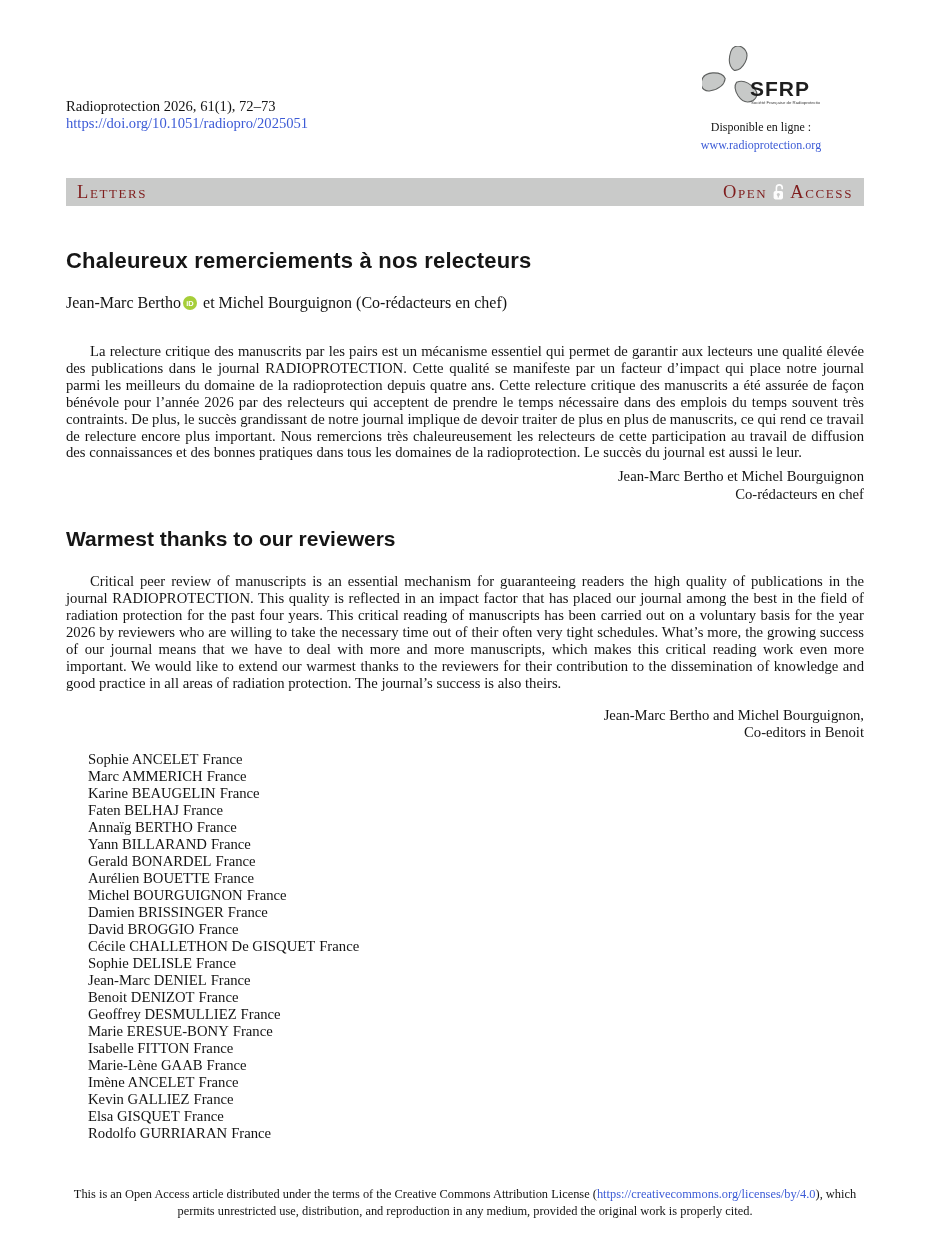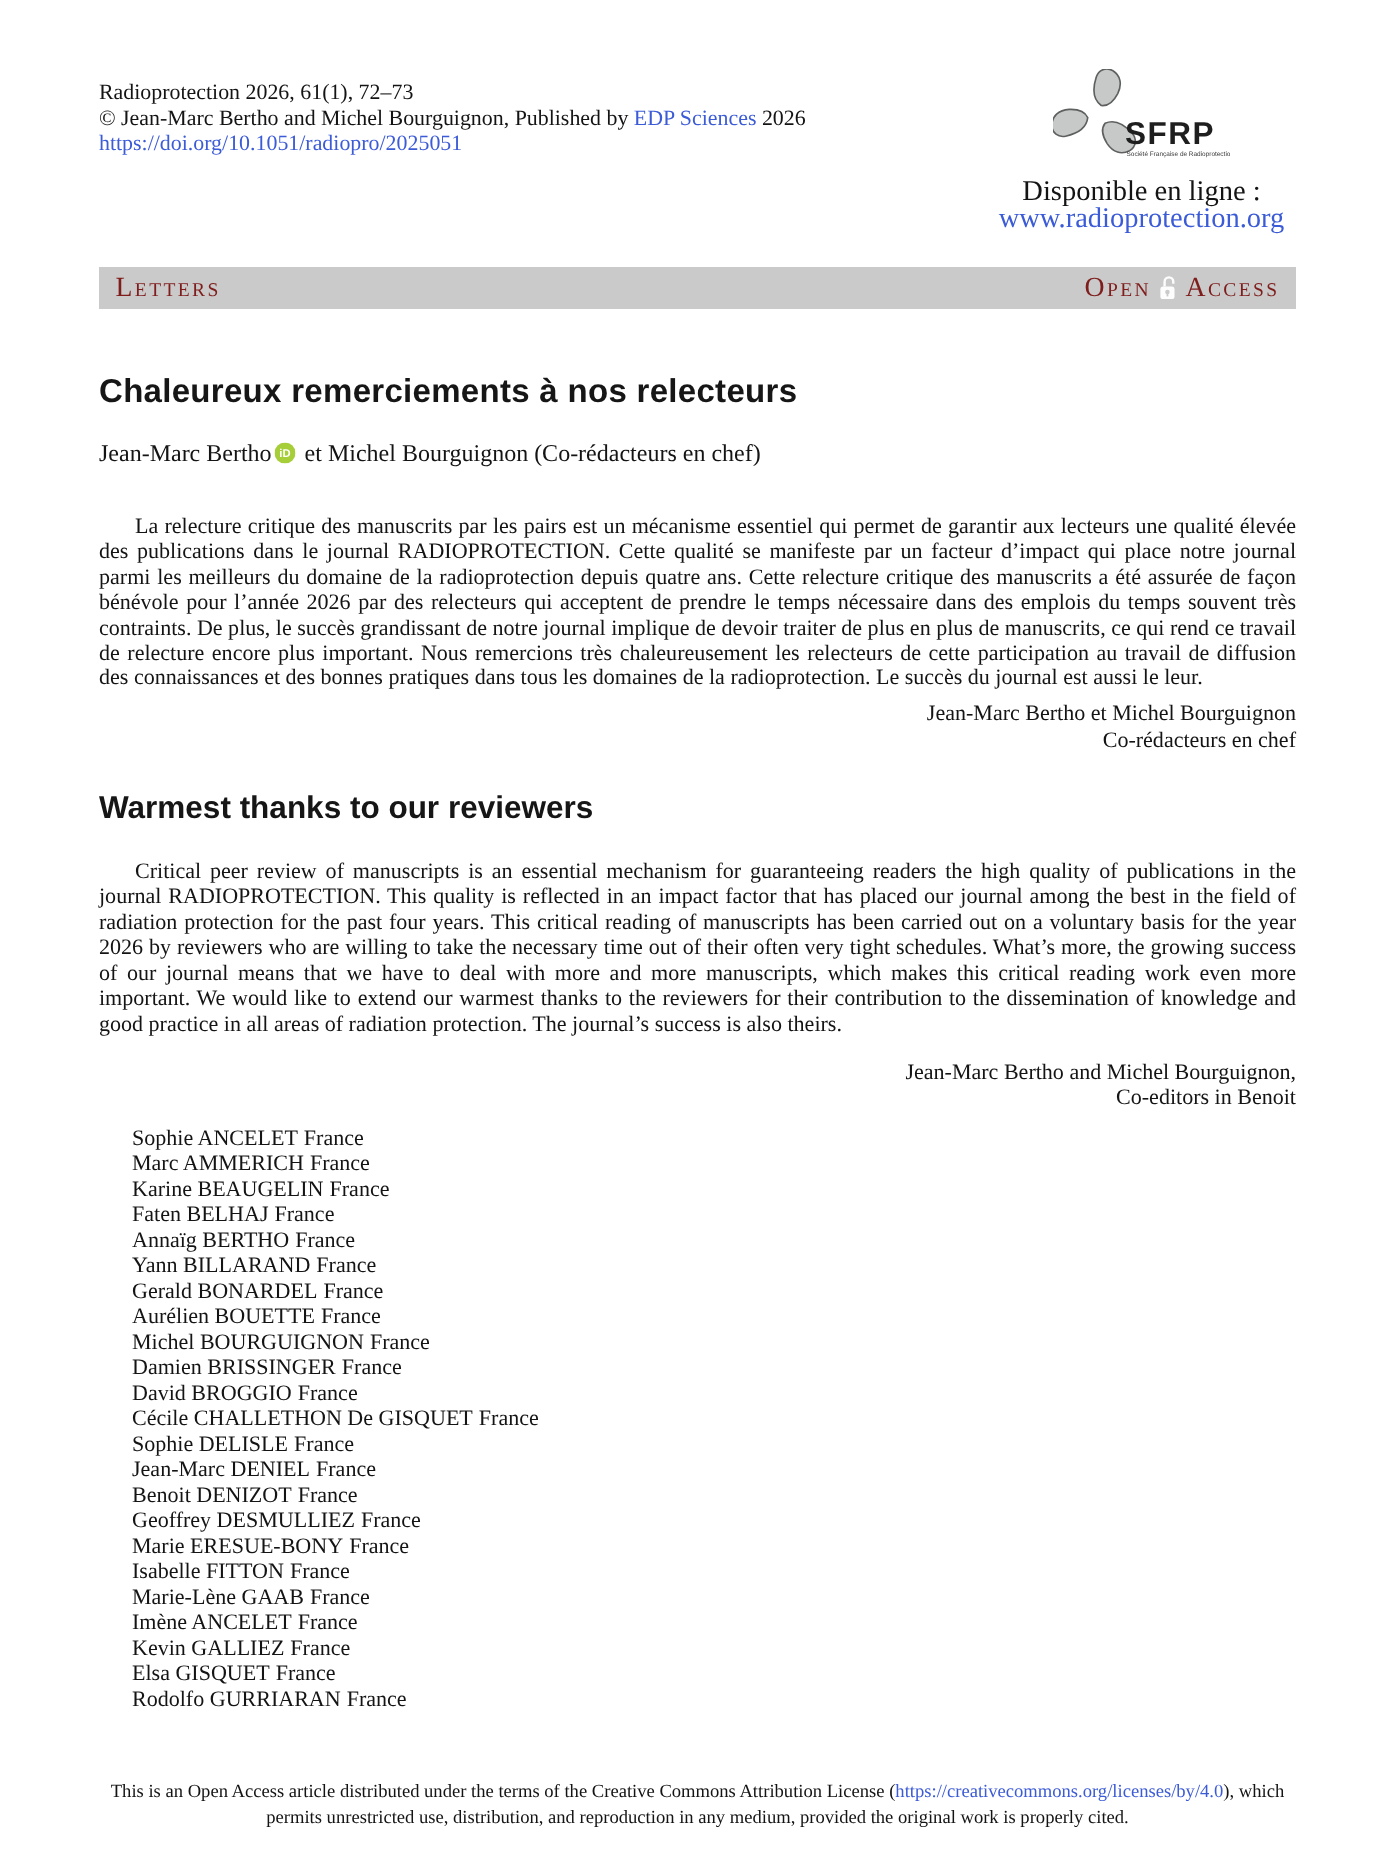--- a/index.html
+++ b/index.html
@@ -5,27 +5,27 @@
   html,body { margin:0; padding:0; background:#ffffff; }
   .page {
     position:relative; width:930px; height:1241px; box-sizing:border-box;
     background:#fff; padding:54px 66px 0 66px; overflow:hidden;
     font-family:"Liberation Serif", serif; color:#141414;
   }
   a, .link { color:var(--link, #3c5bd6); text-decoration:none; cursor:pointer; }
 
   
   .header-row { display:flex; justify-content:space-between; align-items:flex-start; }
-  .header-left { font-size:14.6px; line-height:17px; }
+  .header-left { font-size:14.6px; line-height:17px;margin-top:44px; }
   .header-right { width:206px; text-align:center; margin-top:-8px; }
   .logo-wrap { display:flex; justify-content:center; height:66px; }
   .sfrp-blade { fill:#c7c9c8; stroke:#5e605f; stroke-width:1.1; }
   .sfrp-text { font-family:"Liberation Sans",sans-serif; font-weight:bold; font-size:21px; fill:#1e1e1e; letter-spacing:1px; }
   .sfrp-tagline { font-family:"Liberation Sans",sans-serif; font-size:4.3px; fill:#3a3a3a; }
-  .available { font-size:19px; line-height:17.5px; margin-top:7px;font-family:Liberation Serif, serif; }
+  .available { font-size:12px; line-height:17.5px; margin-top:7px;font-family:Liberation Serif, serif; }
 
   
   .banner {
     margin-top:24px; height:28px; background:var(--banner,#c9cac9);
     display:flex; align-items:center; justify-content:space-between;
     padding:0 11px; box-sizing:border-box;
   }
   .sc { font-variant:small-caps; color:#7f1d1d; font-size:18.5px; letter-spacing:1.6px; }
   .oa { display:flex; align-items:center; gap:5px; }
 
@@ -51,21 +51,20 @@
   }
 </style>
 </head>
 <body>
 
 <div class="page">
 
   <div class="header-row">
     <div class="header-left">
       <div>Radioprotection 2026, 61(1), 72–73</div>
-      <div><span>© Jean-Marc Bertho and Michel Bourguignon, Published by </span><span class="link">EDP Sciences</span><span> 2026</span></div>
       <div class="link">https://doi.org/10.1051/radiopro/2025051</div>
     </div>
     <div class="header-right">
       <div class="logo-wrap">
         <svg width="118" height="66" viewBox="0 0 118 66">
           <defs>
             <path id="blade" d="M0,-7 C-6,-9 -9,-15 -9,-24 C-9,-29 -5,-32.5 0,-31.5 C6,-30 9,-25 8,-18 C7,-12 5,-8 0,-7 Z"></path>
           </defs>
           <g transform="translate(30,31) rotate(18)">
             <use href="#blade" class="sfrp-blade" transform="rotate(0)"></use>

